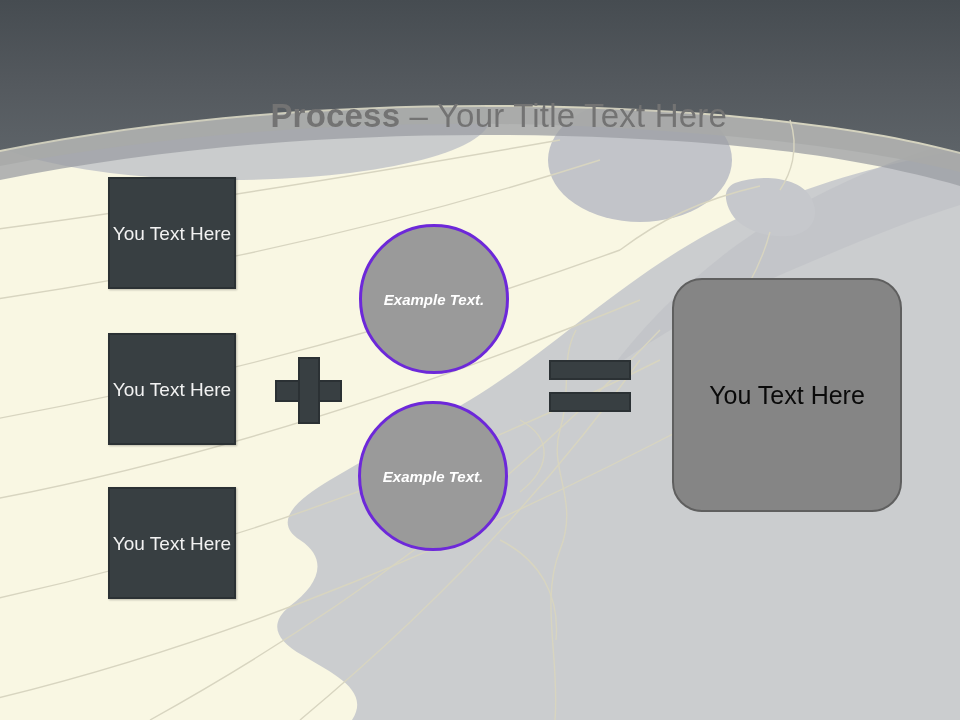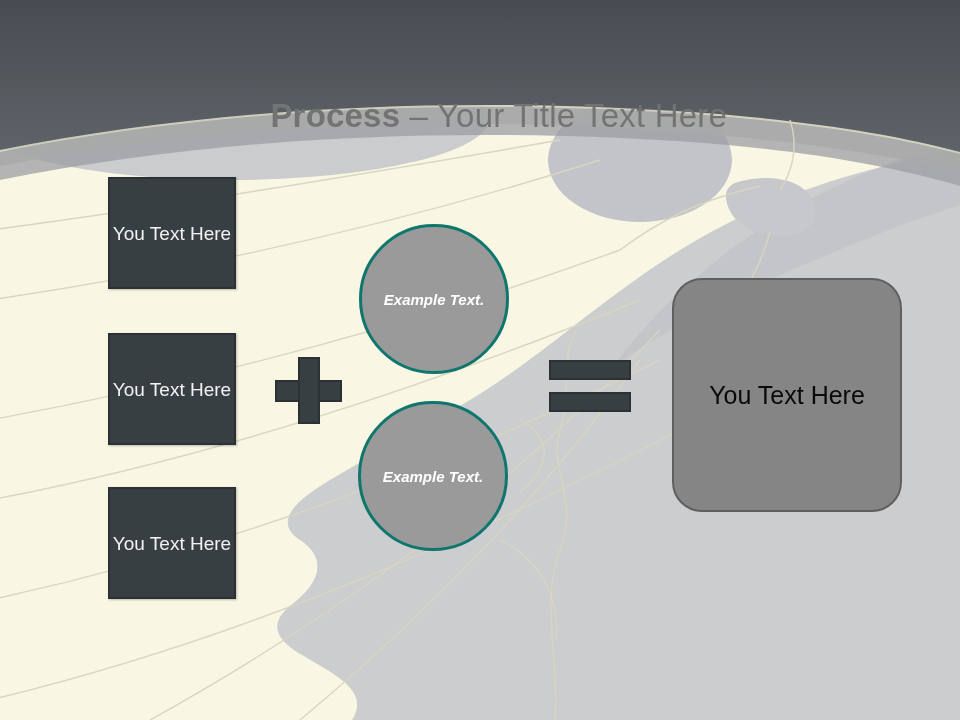--- a/index.html
+++ b/index.html
@@ -110,21 +110,21 @@
   .equals .bar.top    { top: 0px; }
   .equals .bar.bottom { top: 32px; }
 
   
   .circle {
     position: absolute;
     width: 150px;
     height: 150px;
     border-radius: 50%;
     background: #9a9a9a;
-    border: 3px solid #0f766e;
+    border: 3px solid #6d28d9;
     box-sizing: border-box;
     display: flex;
     align-items: center;
     justify-content: center;
     text-align: center;
     color: #ffffff;
     font-size: 15px;
     font-weight: bold;
     font-style: italic;
     line-height: 25px;

